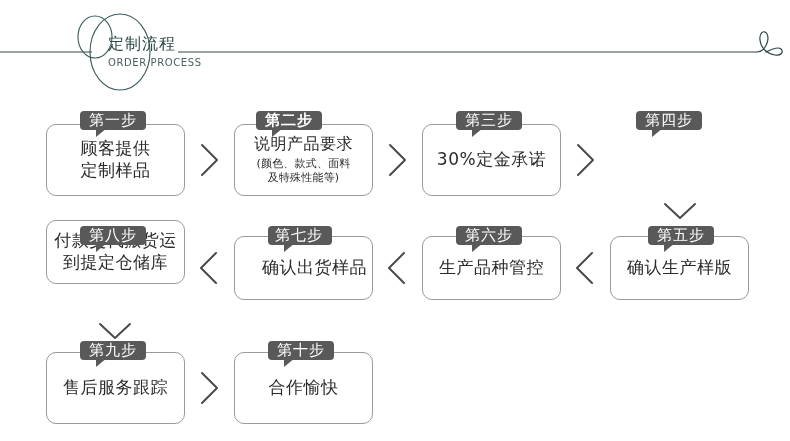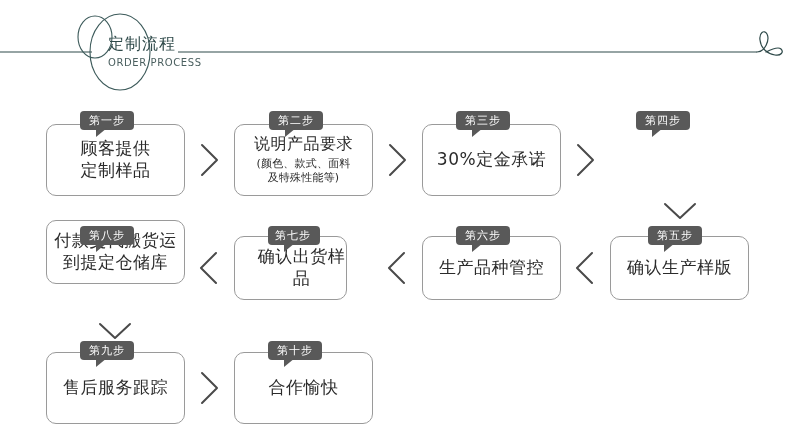--- a/index.html
+++ b/index.html
@@ -89,21 +89,21 @@
     letter-spacing: 0.2px;
   }
 
   
   .step-badge {
     position: absolute;
     height: 19px;
     background: #595959;
     border-radius: 4px;
     color: #ffffff;
-    font-size: 11px;
+    font-size: 15px;
     line-height: 19px;
     text-align: center;
     padding: 0 9px;
     white-space: nowrap;
     letter-spacing: 1px;
     z-index: 5;
   }
   .step-badge::after {
     content: "";
     position: absolute;
@@ -155,35 +155,35 @@
     <div class="step-box" style="left: 46px; top: 124px; width: 139px; height: 72px;">
       <div class="step-title">顾客提供
 定制样品</div>
     </div>
     <div class="step-badge" style="left: 80px; top: 111px;">第一步</div>
     <div class="step-box" style="left: 234px; top: 124px; width: 139px; height: 72px;">
       <div class="step-title small">说明产品要求</div>
       <div class="step-sub">(颜色、款式、面料
 及特殊性能等)</div>
     </div>
-    <div class="step-badge" style="left: 269px; top: 111px;">第二步</div>
+    <div class="step-badge" style="left: 256px; top: 111px; font-weight: bold;">第二步</div>
     <div class="step-box" style="left: 422px; top: 124px; width: 139px; height: 72px;">
       <div class="step-title">30%定金承诺</div>
     </div>
     <div class="step-badge" style="left: 456px; top: 111px;">第三步</div>
     <div class="step-badge" style="left: 636px; top: 111px;">第四步</div>
     <div class="step-box" style="left: 610px; top: 236px; width: 139px; height: 64px;">
       <div class="step-title">确认生产样版</div>
     </div>
     <div class="step-badge" style="left: 648px; top: 226px;">第五步</div>
     <div class="step-box" style="left: 422px; top: 236px; width: 139px; height: 64px;">
       <div class="step-title">生产品种管控</div>
     </div>
     <div class="step-badge" style="left: 456px; top: 226px;">第六步</div>
-    <div class="step-box" style="left: 234px; top: 236px; width: 113px; height: 64px; padding-left: 22px;">
+    <div class="step-box" style="left: 234px; top: 236px; width: 139px; height: 64px; padding-left: 22px;">
       <div class="step-title">确认出货样品</div>
     </div>
     <div class="step-badge" style="left: 268px; top: 226px; padding-left: 7px;">第七步</div>
     <div class="step-box" style="left: 46px; top: 220px; width: 139px; height: 64px;">
       <div class="step-title">付款交代搬货运
 到提定仓储库</div>
     </div>
     <div class="step-badge" style="left: 80px; top: 226px;">第八步</div>
     <div class="step-box" style="left: 46px; top: 352px; width: 139px; height: 72px;">
       <div class="step-title">售后服务跟踪</div>

